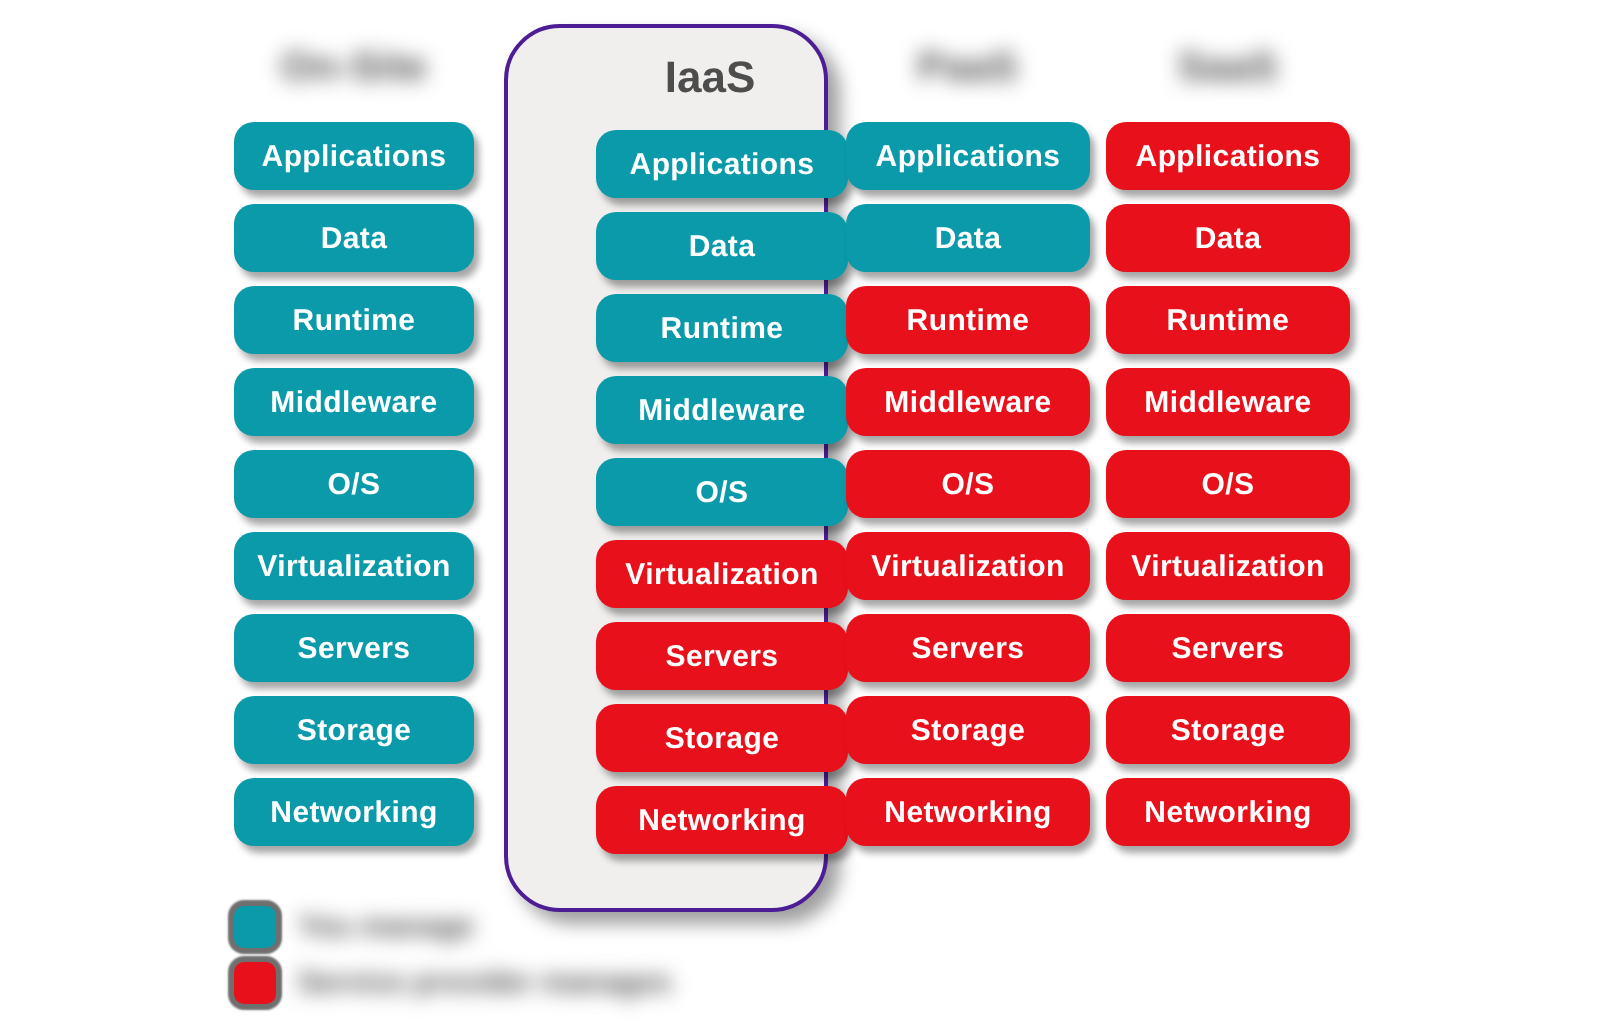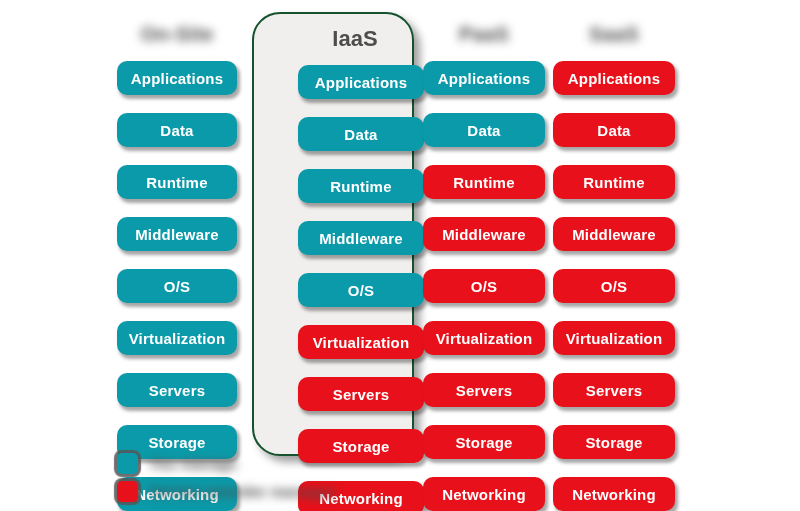--- a/index.html
+++ b/index.html
@@ -30,41 +30,41 @@
 
   .obscured-true { filter: blur(5px); }
 
   
   .iaas-card {
     position: absolute;
     left: 252px; top: 12px;
     width: 162px; height: 444px;
     box-sizing: border-box;
     background: #f0efee;
-    border: 2px solid #14532d;
+    border: 2px solid #4c1d95;
     border-radius: 28px;
     box-shadow: 6px 6px 9px rgba(0,0,0,0.38);
     padding-left: 44px;
   }
   .iaas-title {
     margin-top: 12px;
     text-align: center;
     font-size: 22px;
     font-weight: bold;
     color: #4d4d4d;
     height: 26px; line-height: 26px;
   }
 
   
   .stack {
     position: absolute;
     top: 61px;
     display: flex;
     flex-direction: column;
-    gap: 18px;
+    gap: 7px;
   }
   .stack-1 { left: 117px; width: 120px; }
   .stack-3 { left: 423px; width: 122px; }
   .stack-4 { left: 553px; width: 122px; }
   .stack-card {
     position: relative;
     top: auto;
     margin: 13px auto 0;
     width: 126px;
   }

